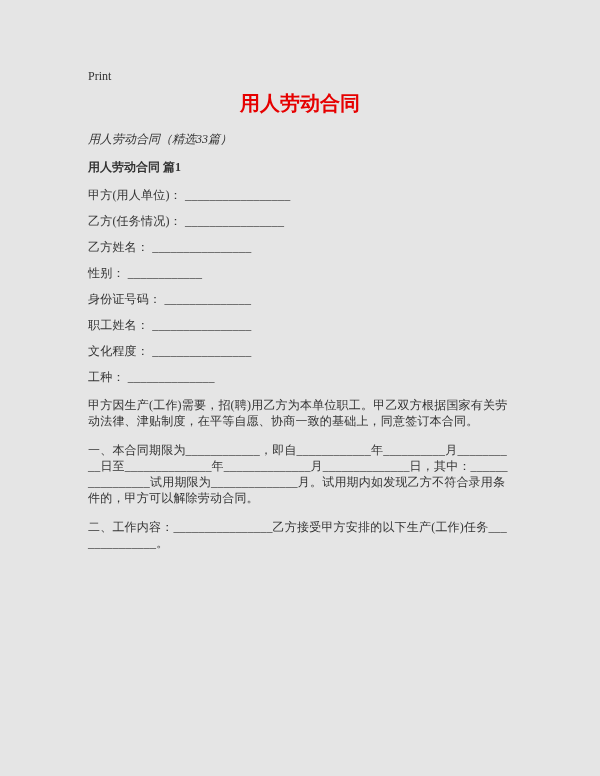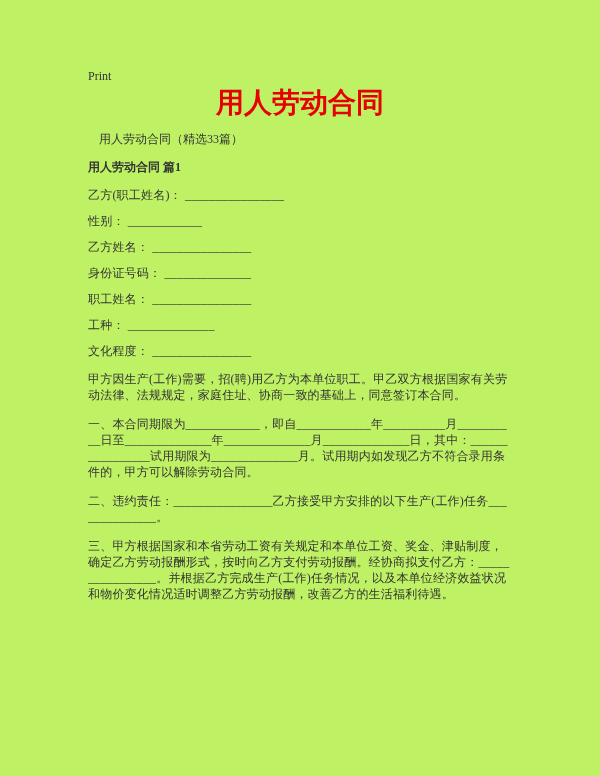--- a/index.html
+++ b/index.html
@@ -6,44 +6,45 @@
     margin: 0;
     padding: 0;
     background: #ffffff;
   }
   .page {
     position: relative;
     width: 600px;
     height: 776px;
     box-sizing: border-box;
     padding: 69px 88px 0 88px;
-    background: #bef264;
+    background: #e5e5e5;
     color: #333333;
     font-family: "Liberation Serif", "DejaVu Serif", serif;
     font-size: 12px;
     line-height: 16px;
     overflow: hidden;
   }
   .print-link {
     font-size: 12px;
     line-height: 14px;
     color: #333333;
     cursor: pointer;
     margin: 0 0 8px 0;
   }
   .doc-title {
     margin: 6px 0 16px 0;
-    font-size: 28px;
+    font-size: 20px;
     line-height: 24px;
     font-weight: bold;
     text-align: center;
   }
   .doc-subtitle {
-    margin: 0 0 12px 11px;
+    margin: 0 0 12px 0;
     font-weight: normal;
+    font-style: italic;
   }
   .doc-heading {
     margin: 1px 0 12px 0;
     font-weight: bold;
   }
   .form-row {
     margin: 0 0 10px 0;
     white-space: nowrap;
     letter-spacing: 0.2px;
   }
@@ -62,26 +63,26 @@
 <div class="page">
 
   <div class="print-link">Print</div>
 
   <h1 class="doc-title" style="color: rgb(230, 0, 0);">用人劳动合同</h1>
 
   <p class="doc-subtitle">用人劳动合同（精选33篇）</p>
 
   <p class="doc-heading">用人劳动合同 篇1</p>
 
-  <p class="form-row">乙方(职工姓名)： ________________</p>
+  <p class="form-row">甲方(用人单位)： _________________</p>
+  <p class="form-row">乙方(任务情况)： ________________</p>
+  <p class="form-row">乙方姓名： ________________</p>
   <p class="form-row">性别： ____________</p>
-  <p class="form-row">乙方姓名： ________________</p>
   <p class="form-row">身份证号码： ______________</p>
   <p class="form-row">职工姓名： ________________</p>
+  <p class="form-row">文化程度： ________________</p>
   <p class="form-row">工种： ______________</p>
-  <p class="form-row">文化程度： ________________</p>
 
-  <p class="para first">甲方因生产(工作)需要，招(聘)用乙方为本单位职工。甲乙双方根据国家有关劳动法律、法规规定，家庭住址、协商一致的基础上，同意签订本合同。</p>
+  <p class="para first">甲方因生产(工作)需要，招(聘)用乙方为本单位职工。甲乙双方根据国家有关劳动法律、津贴制度，在平等自愿、协商一致的基础上，同意签订本合同。</p>
   <p class="para">一、本合同期限为____________，即自____________年__________月__________日至______________年______________月______________日，其中：________________试用期限为______________月。试用期内如发现乙方不符合录用条件的，甲方可以解除劳动合同。</p>
-  <p class="para">二、违约责任：________________乙方接受甲方安排的以下生产(工作)任务______________。</p>
-  <p class="para">三、甲方根据国家和本省劳动工资有关规定和本单位工资、奖金、津贴制度，确定乙方劳动报酬形式，按时向乙方支付劳动报酬。经协商拟支付乙方：________________。并根据乙方完成生产(工作)任务情况，以及本单位经济效益状况和物价变化情况适时调整乙方劳动报酬，改善乙方的生活福利待遇。</p>
+  <p class="para">二、工作内容：________________乙方接受甲方安排的以下生产(工作)任务______________。</p>
 
 </div>
 
 </body></html>

